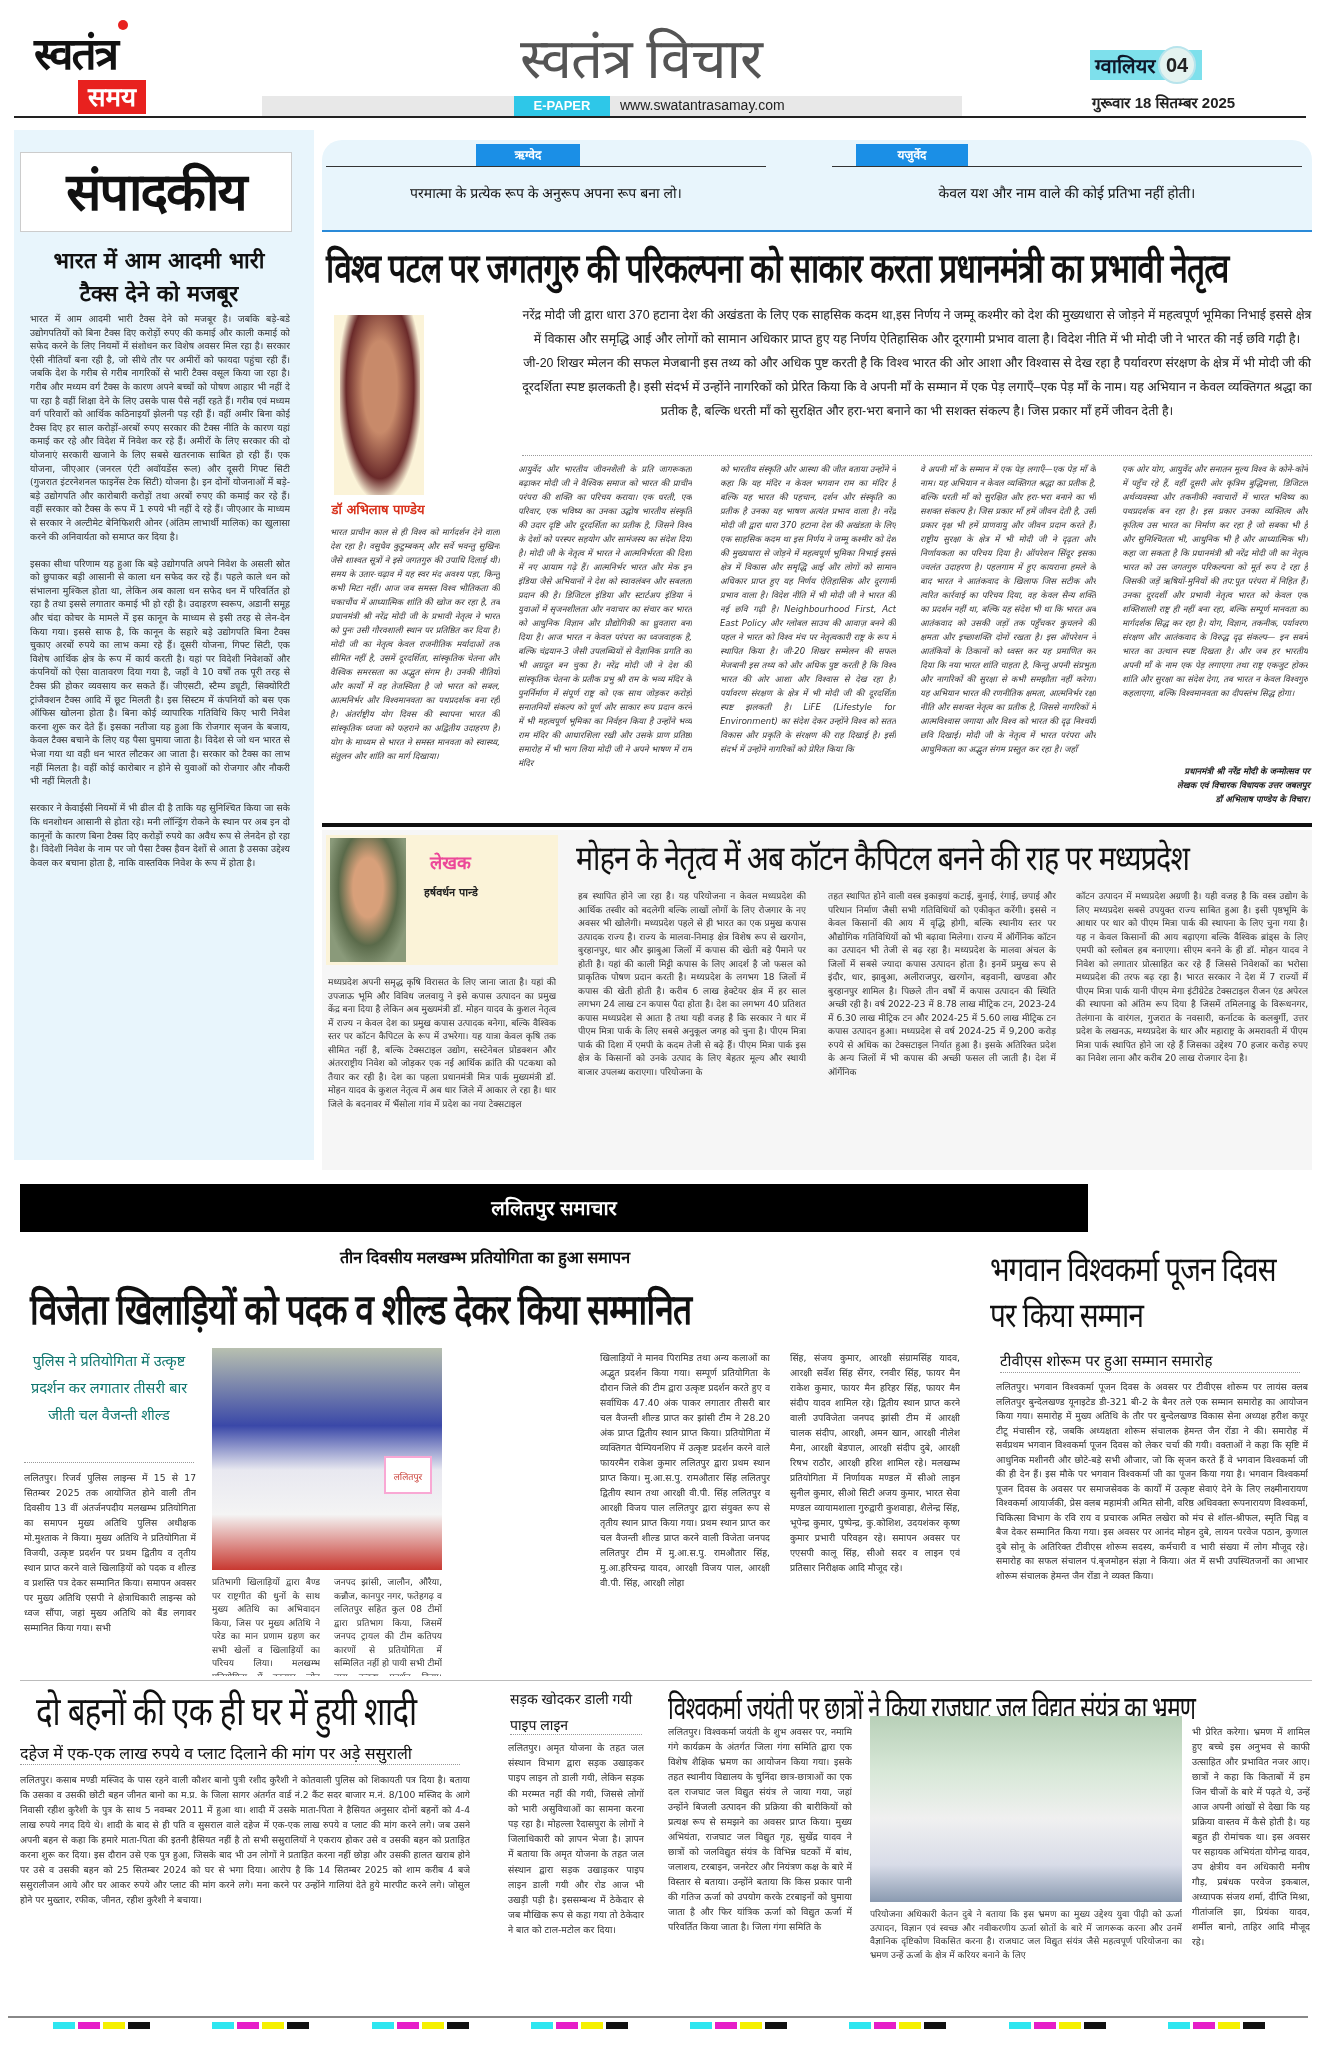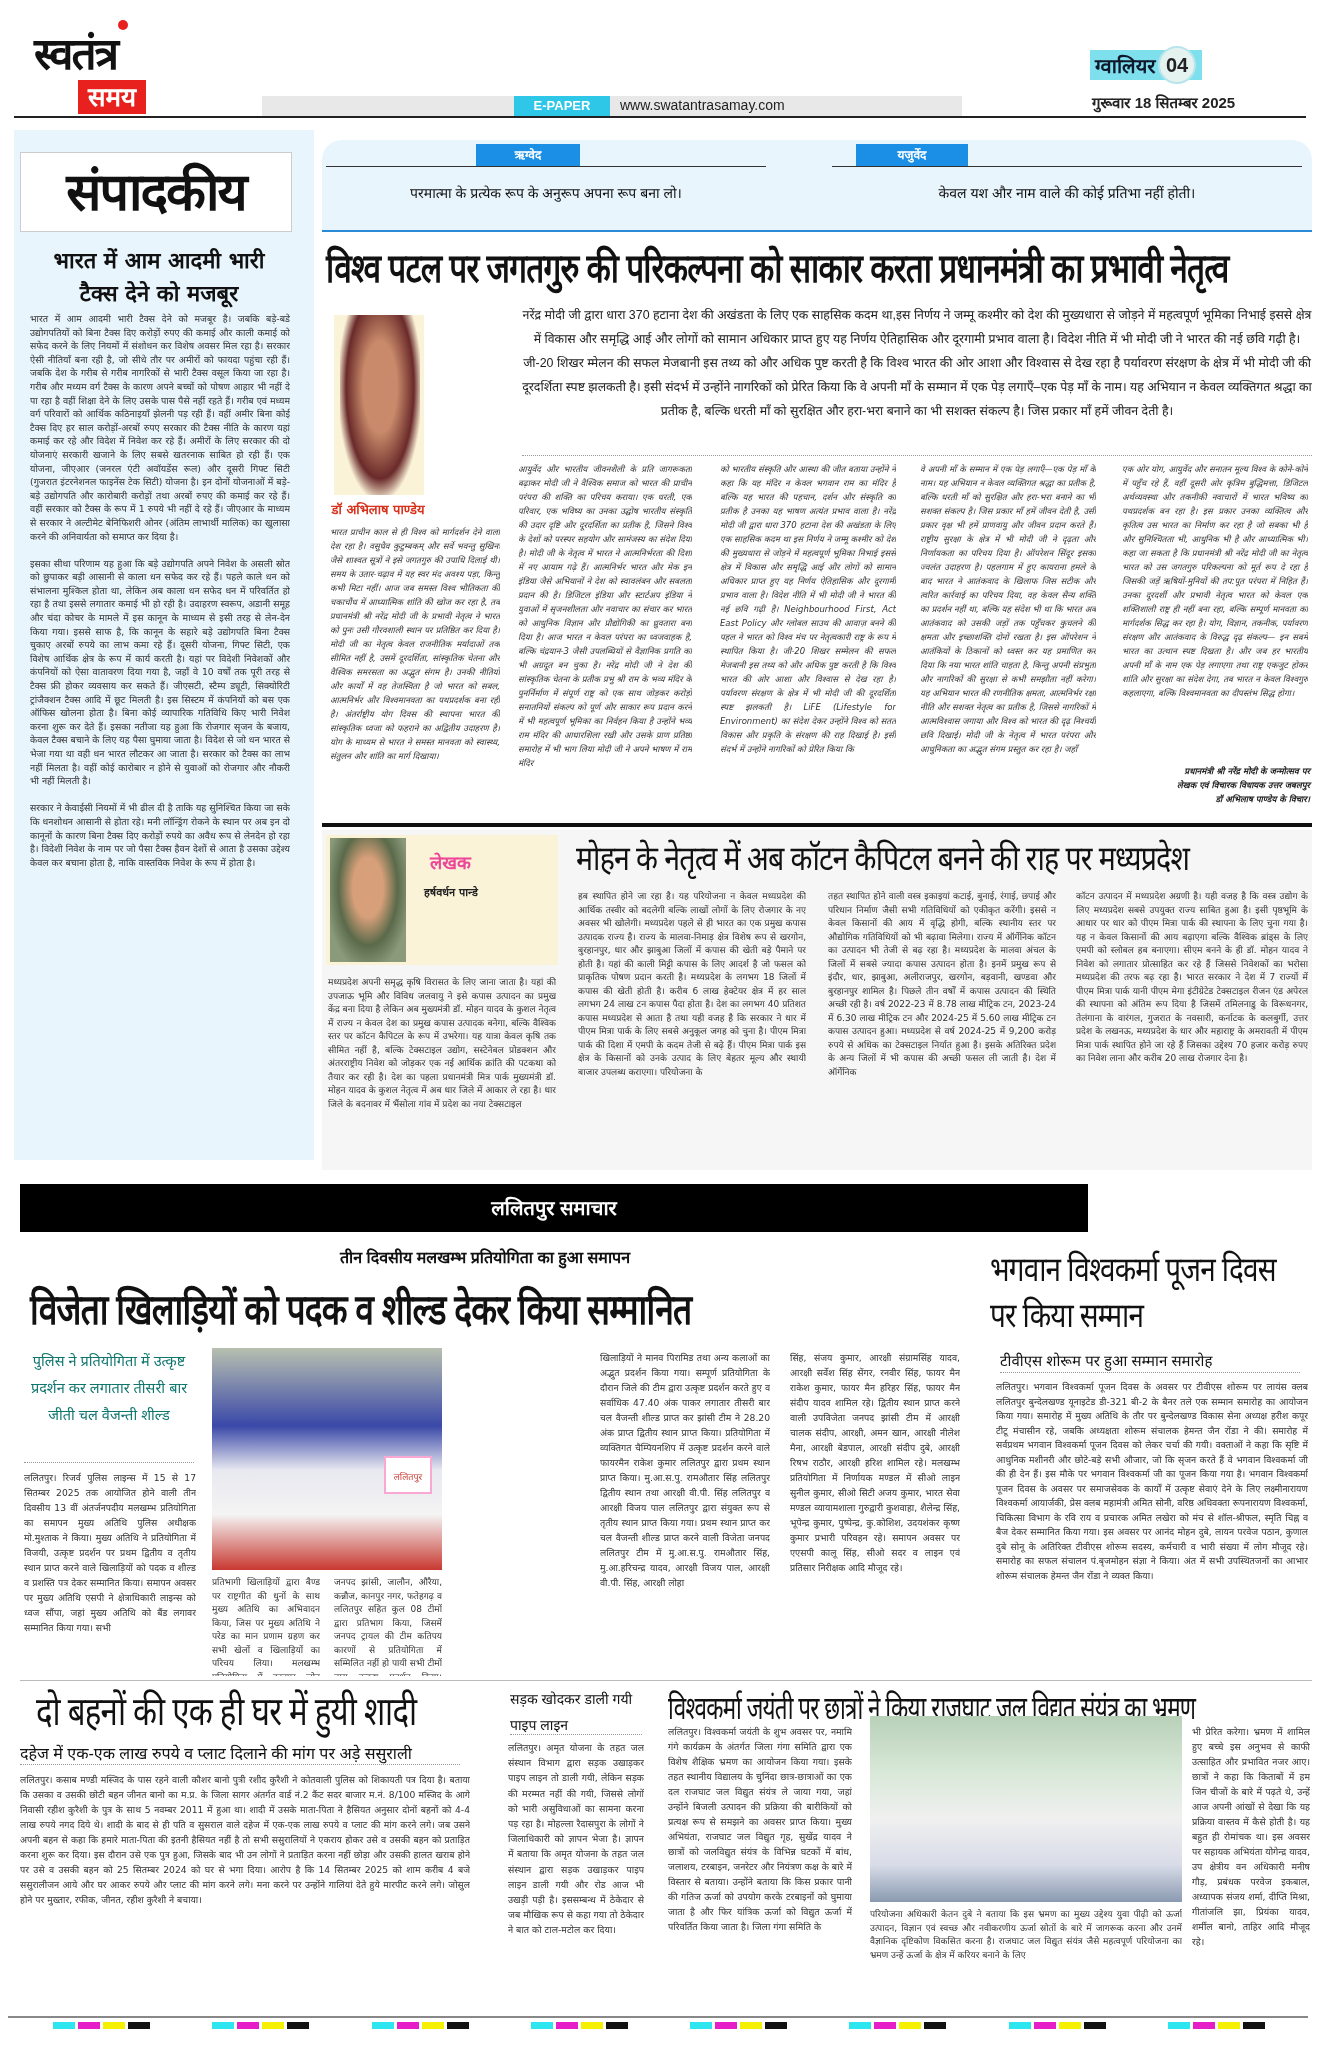--- a/index.html
+++ b/index.html
@@ -17,20 +17,21 @@
 </head>
 <body>
 
 <div class="abs" style="left:0;top:0;width:1318px;height:118px">
   <div class="abs cond" style="left:34px;top:22px;font-size:44px;font-weight:bold;color:#111;letter-spacing:-2px">स्वतंत्र</div>
   <div class="abs" style="left:78px;top:80px;width:68px;height:34px;background:#e8211f;color:#fff;text-align:center;font-weight:bold;font-size:26px;line-height:34px">
     <span>समय</span>
   </div>
   <div class="abs" style="left:118px;top:20px;width:10px;height:10px;border-radius:50%;background:#e8211f"></div>
 
+  <div class="abs cond" style="left:520px;top:18px;font-size:56px;color:#555;letter-spacing:-1px">स्वतंत्र विचार</div>
   <div class="abs" style="left:262px;top:96px;width:700px;height:20px;background:#e8e8e8"></div>
   <div class="abs" style="left:514px;top:96px;width:96px;height:20px;background:#2ec7e8;color:#fff;font-weight:bold;font-size:13px;text-align:center;line-height:20px;font-family:'Liberation Sans',sans-serif">
     <span>E-PAPER</span>
   </div>
   <div class="abs" style="left:620px;top:97px;font-size:14px;color:#222;font-family:'Liberation Sans',sans-serif">www.swatantrasamay.com</div>
 
   <div class="abs" style="left:1090px;top:50px;width:112px;height:30px;background:#7ee0ec"></div>
   <div class="abs cond" style="left:1095px;top:52px;font-size:20px;font-weight:bold;color:#0f172a">ग्वालियर</div>
   <div class="abs" style="left:1158px;top:46px;width:38px;height:38px;border-radius:50%;background:#e4f3f0;border:2px solid #b8e4ec;text-align:center;line-height:34px;font-weight:bold;font-size:20px;font-family:'Liberation Sans',sans-serif">
     <span>04</span>

